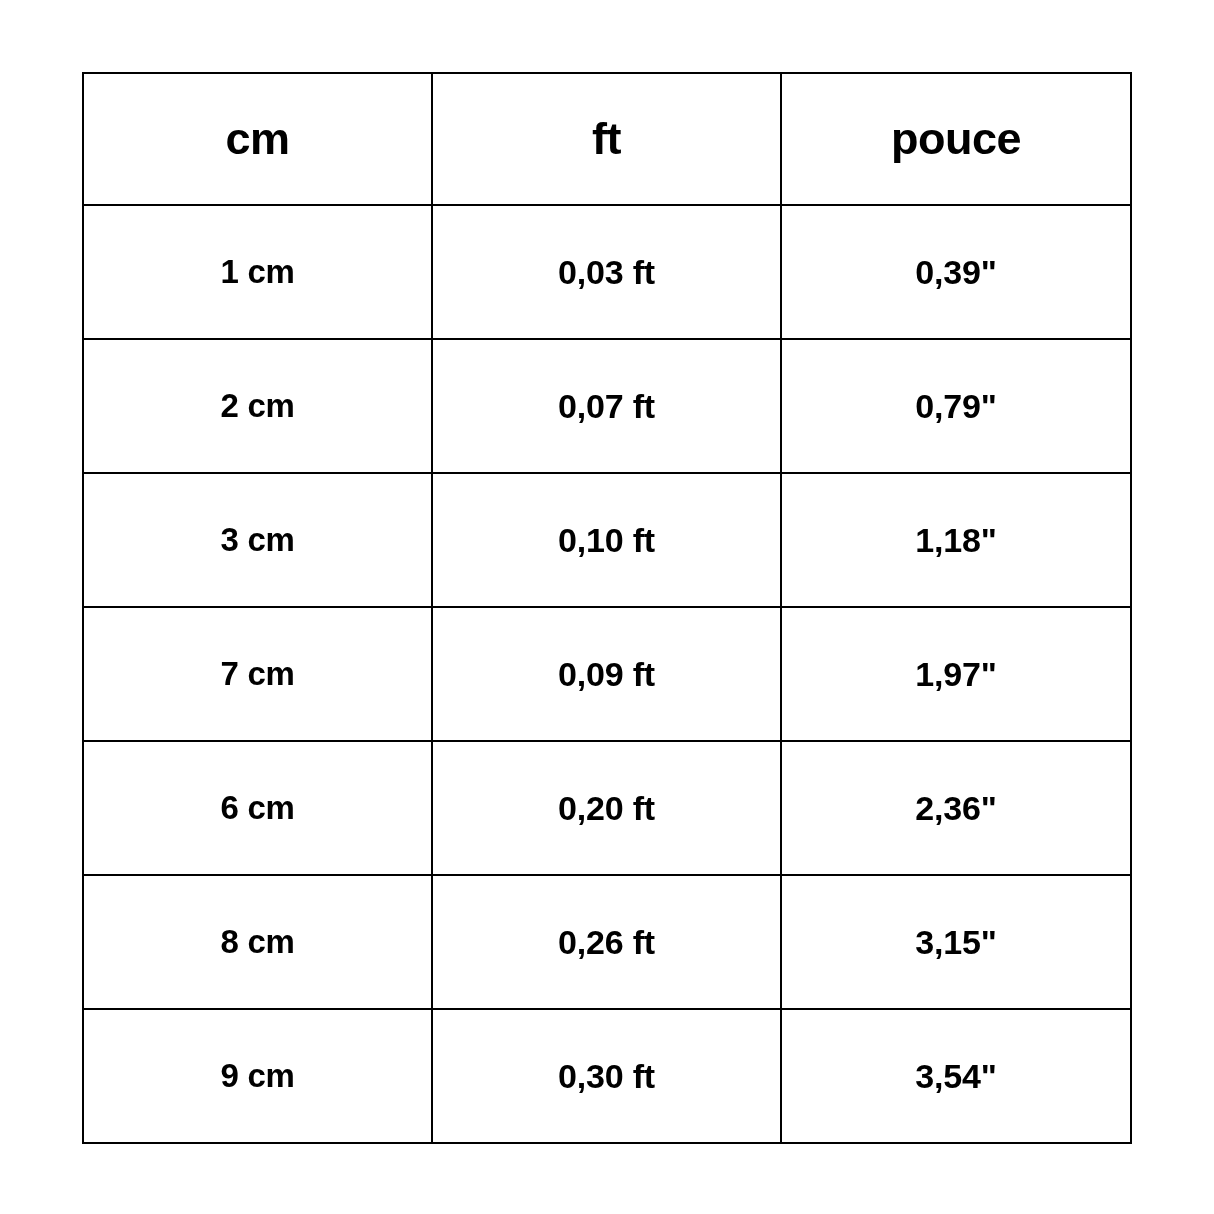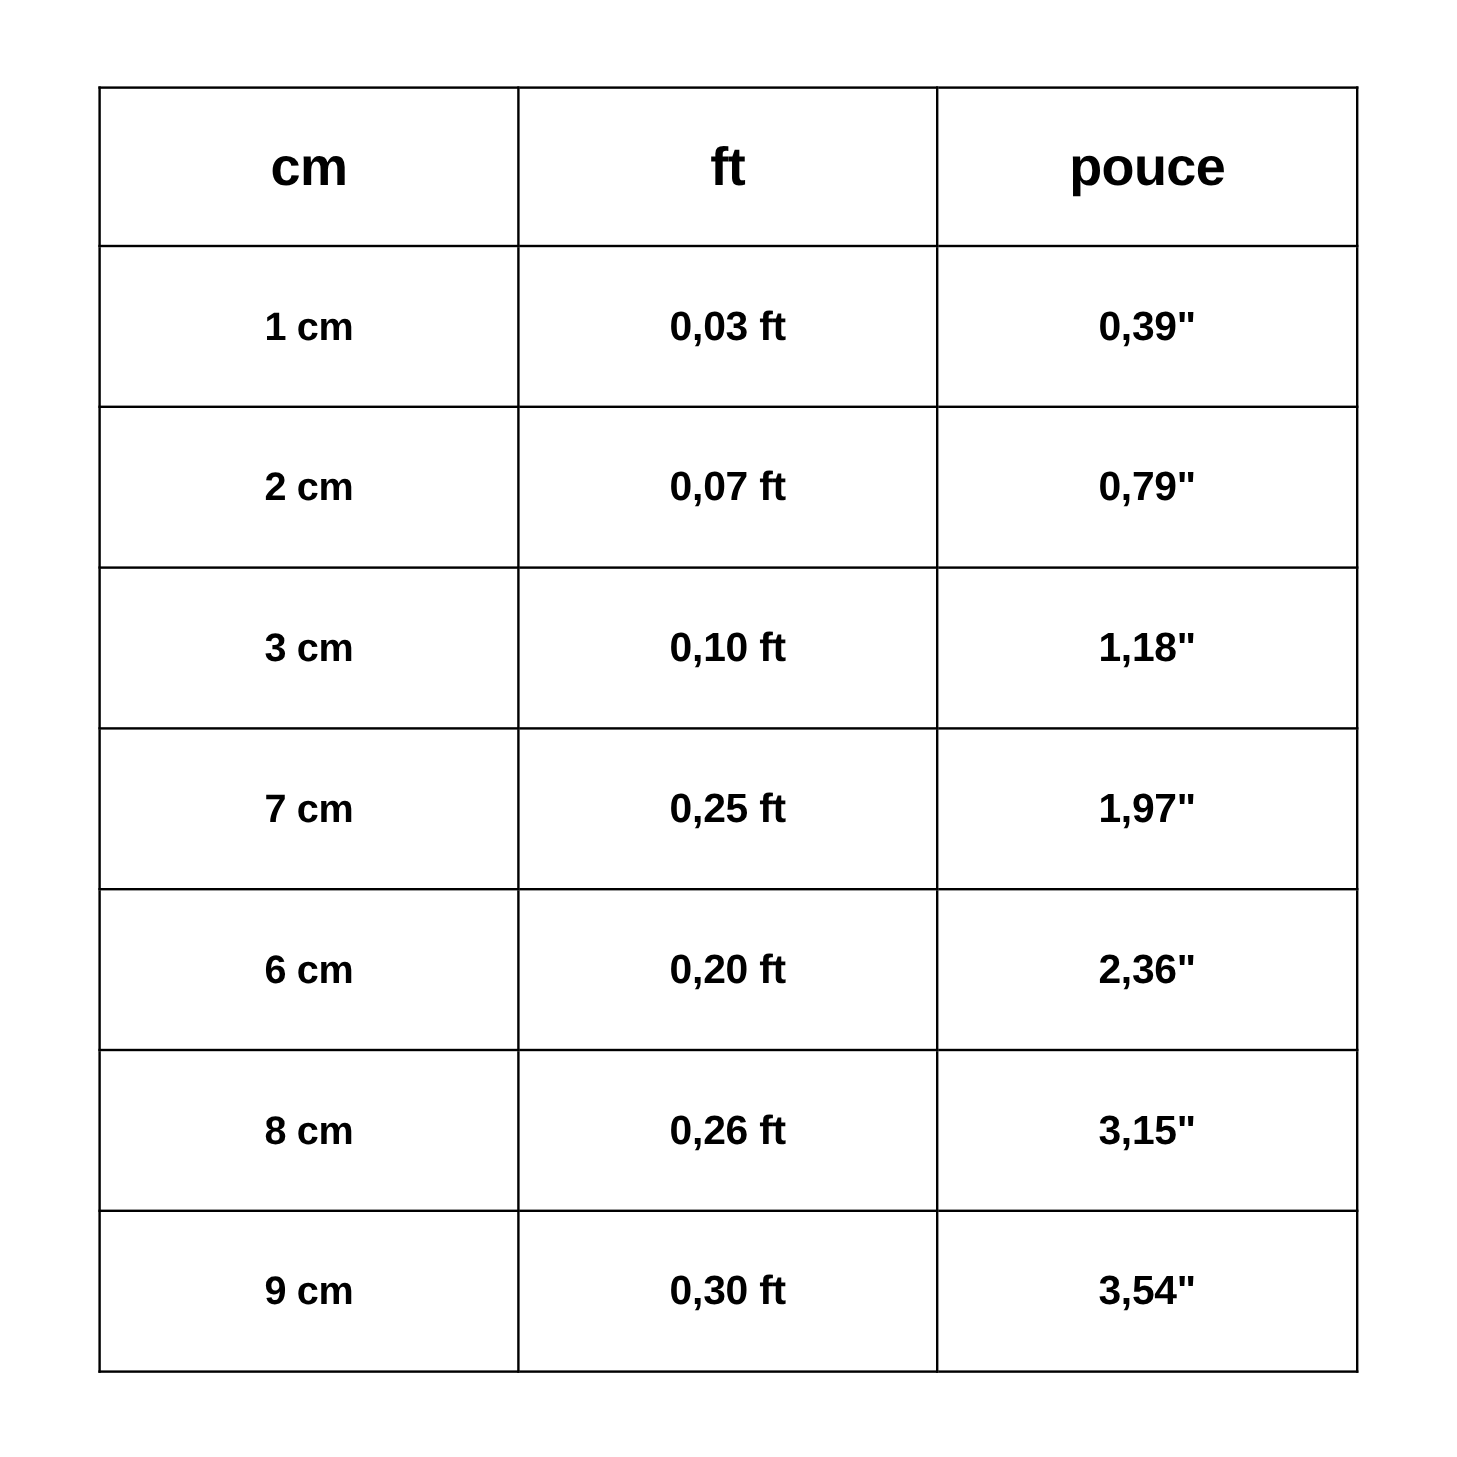--- a/index.html
+++ b/index.html
@@ -93,21 +93,21 @@
           <td class="val-cell">0,07 ft</td>
           <td class="val-cell">0,79"</td>
         </tr>
         <tr>
           <td class="cm-cell">3 cm</td>
           <td class="val-cell">0,10 ft</td>
           <td class="val-cell">1,18"</td>
         </tr>
         <tr>
           <td class="cm-cell">7 cm</td>
-          <td class="val-cell">0,25 ft</td>
+          <td class="val-cell">0,09 ft</td>
           <td class="val-cell">1,97"</td>
         </tr>
         <tr>
           <td class="cm-cell">6 cm</td>
           <td class="val-cell">0,20 ft</td>
           <td class="val-cell">2,36"</td>
         </tr>
         <tr>
           <td class="cm-cell">8 cm</td>
           <td class="val-cell">0,26 ft</td>

